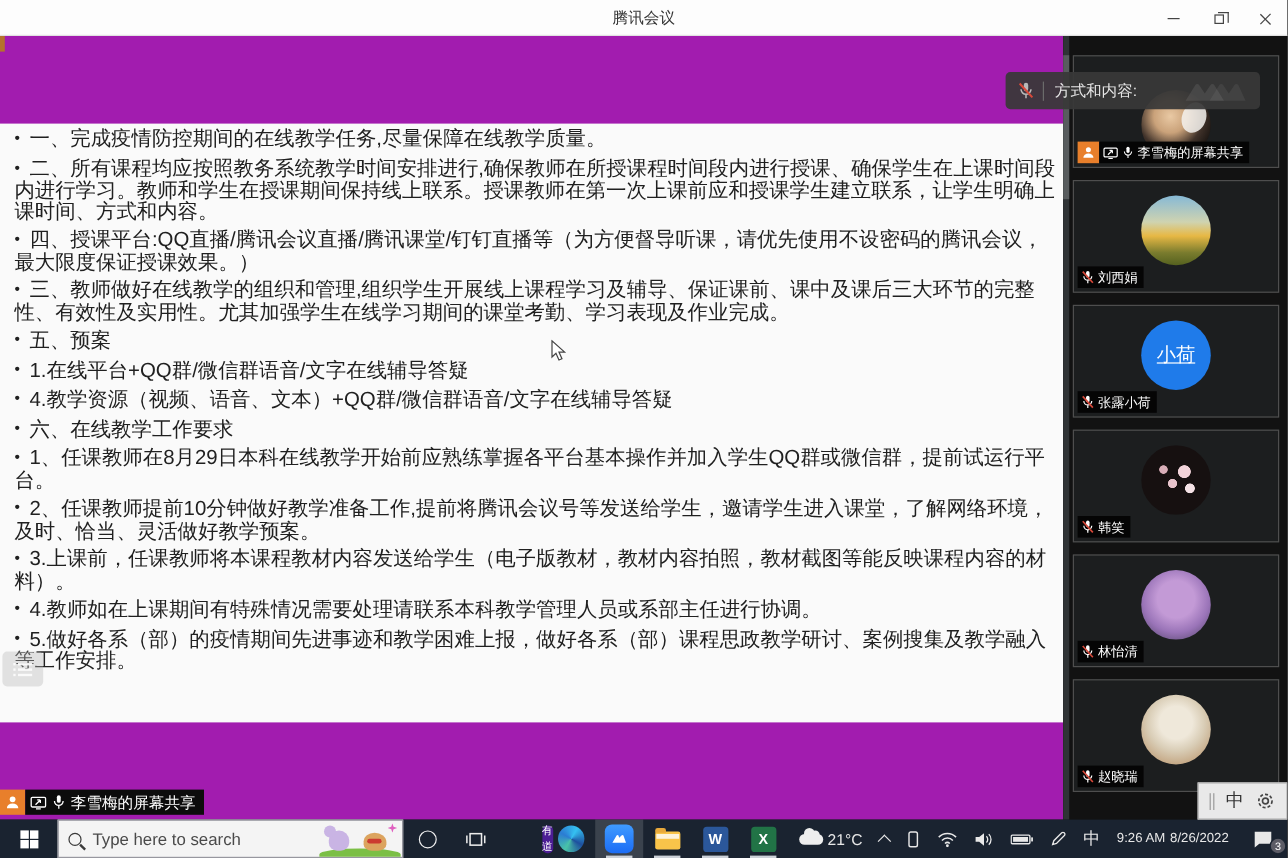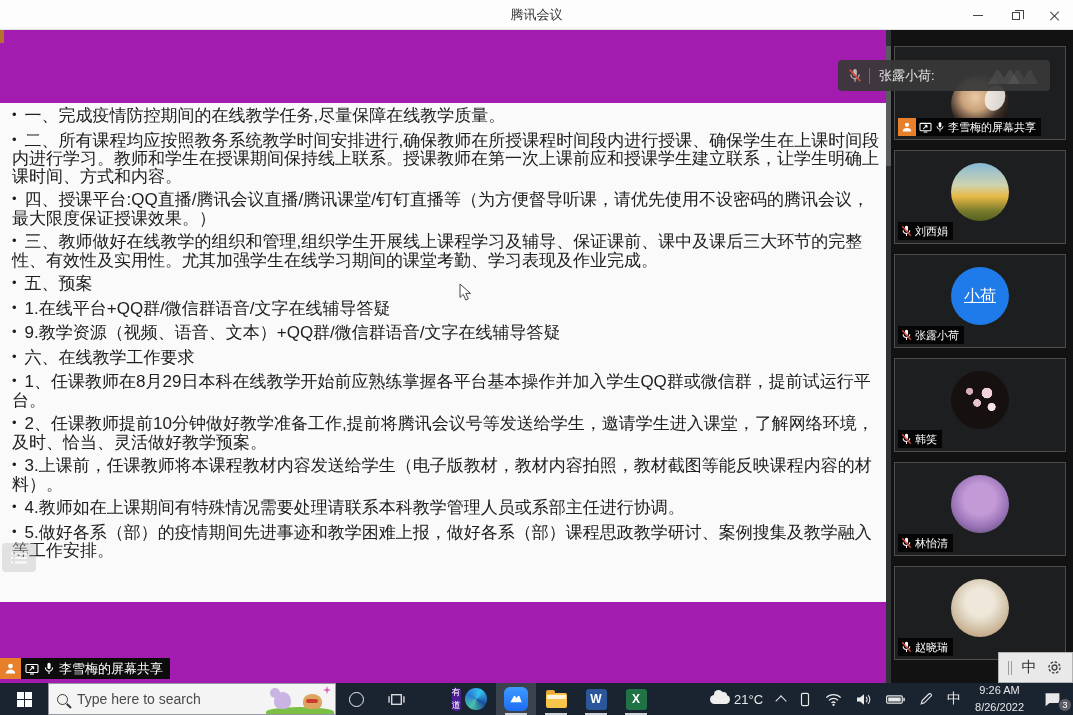--- a/index.html
+++ b/index.html
@@ -104,21 +104,21 @@
             display:flex; align-items:center; justify-content:center; }
   .word { background:#2b579a; } .excel { background:#217346; }
 
   .tray { margin-left:auto; display:flex; align-items:center; }
   .tray-item { padding:0 7px; height:32px; display:flex; align-items:center; justify-content:center; font-size:12px; gap:4px; }
   .cloud { width:20px; height:9px; background:#eee; border-radius:8px; position:relative; }
   .cloud::before { content:""; position:absolute; left:4px; top:-5px; width:9px; height:9px; background:#eee; border-radius:50%; }
   .cloud::after { content:""; position:absolute; left:10px; top:-3px; width:7px; height:7px; background:#eee; border-radius:50%; }
   .chev-up { width:8px; height:8px; border-left:1.6px solid #e8e8e8; border-top:1.6px solid #e8e8e8;
              transform:rotate(45deg); margin-top:4px; }
-  .clock { flex-direction:column; line-height:13px; font-size:11px; text-align:center; }
+  .clock { flex-direction:row; line-height:13px; font-size:11px; text-align:center; }
   .notif { position:relative; }
   .badge { position:absolute; right:1px; bottom:3px; width:14px; height:14px; border-radius:50%;
            background:#5c5c66; color:#fff; font-size:9px; display:flex; align-items:center; justify-content:center;
            border:1px solid #1a2330; }
 
   
   .ime-bar { position:absolute; left:998px; top:652px; width:75px; height:31px; z-index:8;
              background:#e9e9e9; border:1px solid #b3b3b3; display:flex; align-items:center;
              justify-content:space-evenly; color:#333; }
   .ime-handle { display:flex; gap:2px; }
@@ -148,21 +148,21 @@
   <div class="share-area">
     <div class="sliver"></div>
 
     <div class="doc">
       <div class="doc-line">一、完成疫情防控期间的在线教学任务,尽量保障在线教学质量。</div>
       <div class="doc-line">二、所有课程均应按照教务系统教学时间安排进行,确保教师在所授课程时间段内进行授课、确保学生在上课时间段内进行学习。教师和学生在授课期间保持线上联系。授课教师在第一次上课前应和授课学生建立联系，让学生明确上课时间、方式和内容。</div>
       <div class="doc-line">四、授课平台:QQ直播/腾讯会议直播/腾讯课堂/钉钉直播等（为方便督导听课，请优先使用不设密码的腾讯会议，最大限度保证授课效果。）</div>
       <div class="doc-line">三、教师做好在线教学的组织和管理,组织学生开展线上课程学习及辅导、保证课前、课中及课后三大环节的完整性、有效性及实用性。尤其加强学生在线学习期间的课堂考勤、学习表现及作业完成。</div>
       <div class="doc-line">五、预案</div>
       <div class="doc-line">1.在线平台+QQ群/微信群语音/文字在线辅导答疑</div>
-      <div class="doc-line">9.教学资源（视频、语音、文本）+QQ群/微信群语音/文字在线辅导答疑</div>
+      <div class="doc-line">4.教学资源（视频、语音、文本）+QQ群/微信群语音/文字在线辅导答疑</div>
       <div class="doc-line">六、在线教学工作要求</div>
       <div class="doc-line">1、任课教师在8月29日本科在线教学开始前应熟练掌握各平台基本操作并加入学生QQ群或微信群，提前试运行平台。</div>
       <div class="doc-line">2、任课教师提前10分钟做好教学准备工作,提前将腾讯会议号等发送给学生，邀请学生进入课堂，了解网络环境，及时、恰当、灵活做好教学预案。</div>
       <div class="doc-line">3.上课前，任课教师将本课程教材内容发送给学生（电子版教材，教材内容拍照，教材截图等能反映课程内容的材料）。</div>
       <div class="doc-line">4.教师如在上课期间有特殊情况需要处理请联系本科教学管理人员或系部主任进行协调。</div>
       <div class="doc-line">5.做好各系（部）的疫情期间先进事迹和教学困难上报，做好各系（部）课程思政教学研讨、案例搜集及教学融入等工作安排。</div>
       <div class="cursor">
         <svg width="13" height="19" viewBox="0 0 13 19">
             <path d="M1 1 L1 14.5 L4.3 11.4 L6.8 17 L9.3 15.9 L6.8 10.4 L11.5 10.4 Z" fill="#fff" stroke="#444" stroke-width="1"></path>
           </svg>
@@ -206,21 +206,21 @@
   </div>
 
   <div class="speaking-bar">
     <svg width="14" height="15" viewBox="0 0 12 13">
         <rect x="4.4" y="0.8" width="3.2" height="6.2" rx="1.6" fill="#b9b9b9"></rect>
         <path d="M2.4 5.6 a3.6 3.6 0 0 0 7.2 0" stroke="#b9b9b9" stroke-width="1.1" fill="none"></path>
         <path d="M6 9.4 v2.6" stroke="#b9b9b9" stroke-width="1.1"></path>
         <path d="M1.4 1.4 L10.6 11.4" stroke="#d8493a" stroke-width="1.5"></path>
       </svg>
     <span class="divider"></span>
-    <span class="sp-text">张露小荷:</span>
+    <span class="sp-text">方式和内容:</span>
     <span class="watermark">
       <svg width="58" height="24" viewBox="0 0 58 24">
           <path d="M6 20 L14 7 a2 2 0 0 1 3.4 0 L22 14 L26.6 7 a2 2 0 0 1 3.4 0 L38 20 Z" fill="rgba(255,255,255,.14)"></path>
           <path d="M26 20 L34 7 a2 2 0 0 1 3.4 0 L42 14 L46.6 7 a2 2 0 0 1 3.4 0 L56 20 Z" fill="rgba(255,255,255,.10)"></path>
         </svg>
     </span>
   </div>
 
   <div class="sidebar">
     <div class="rail">

